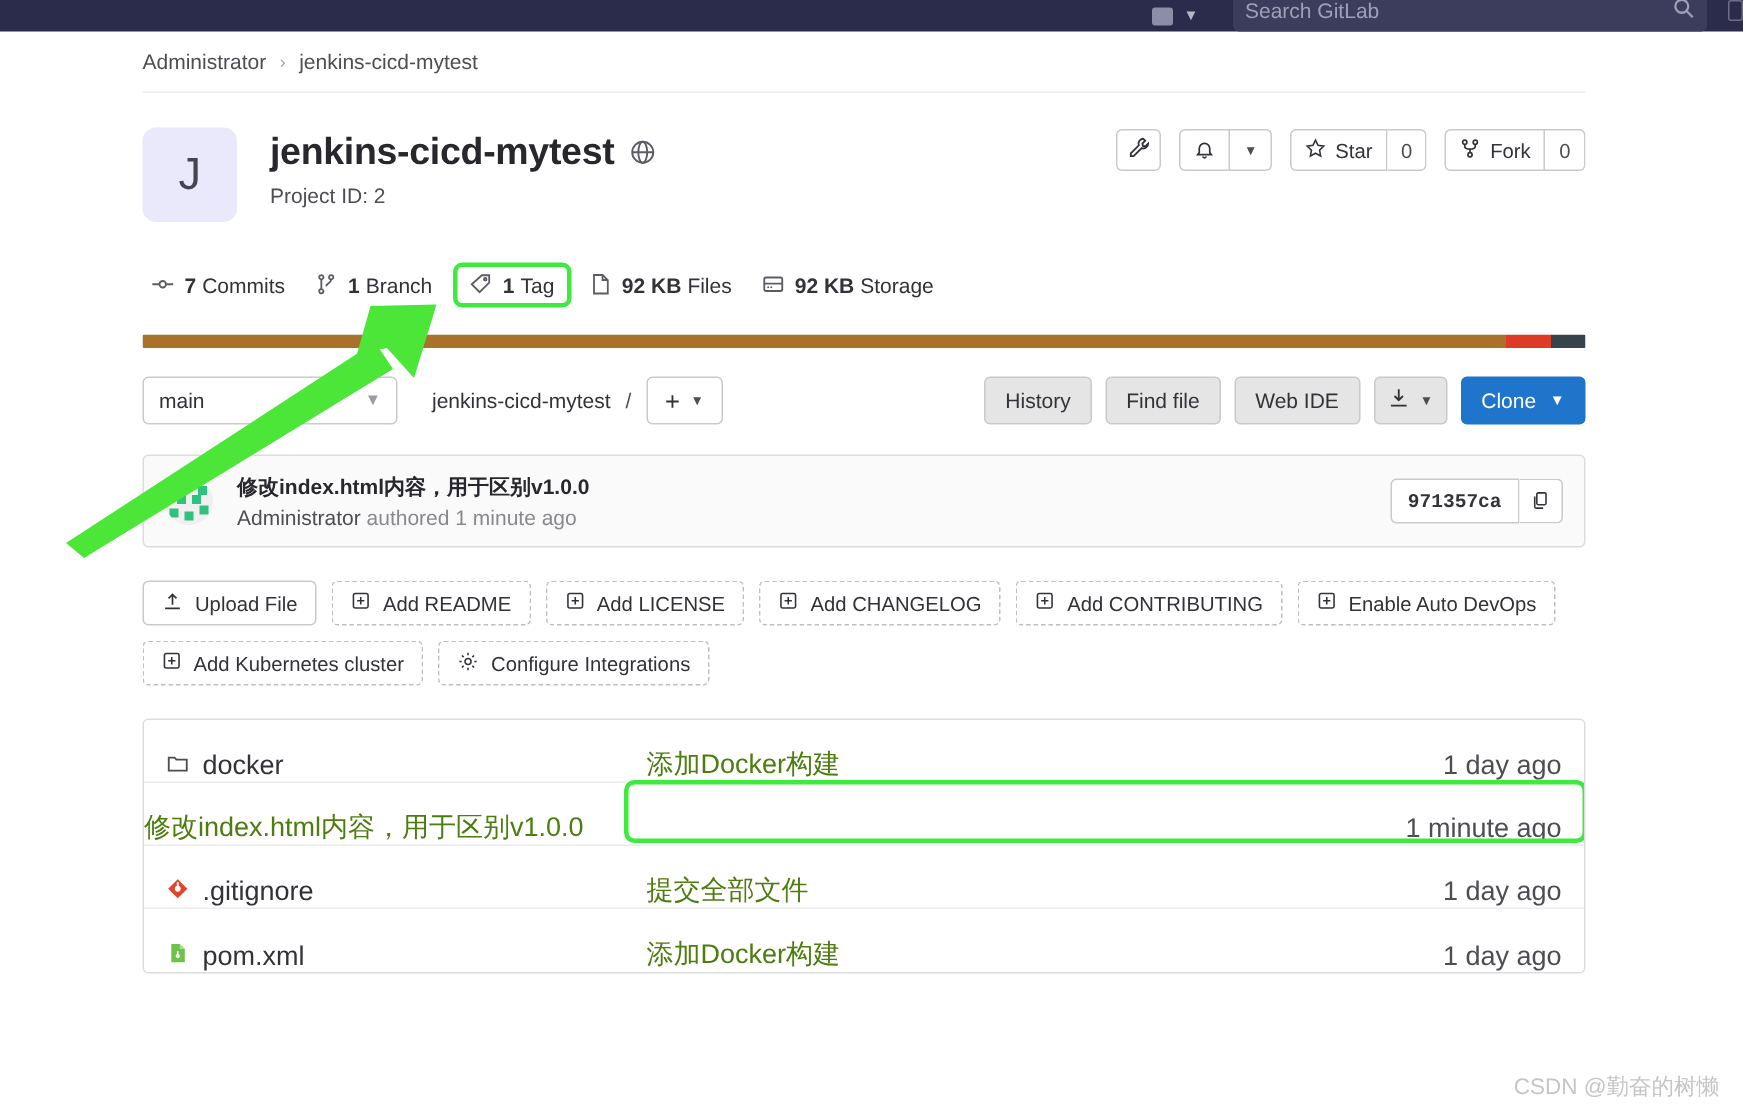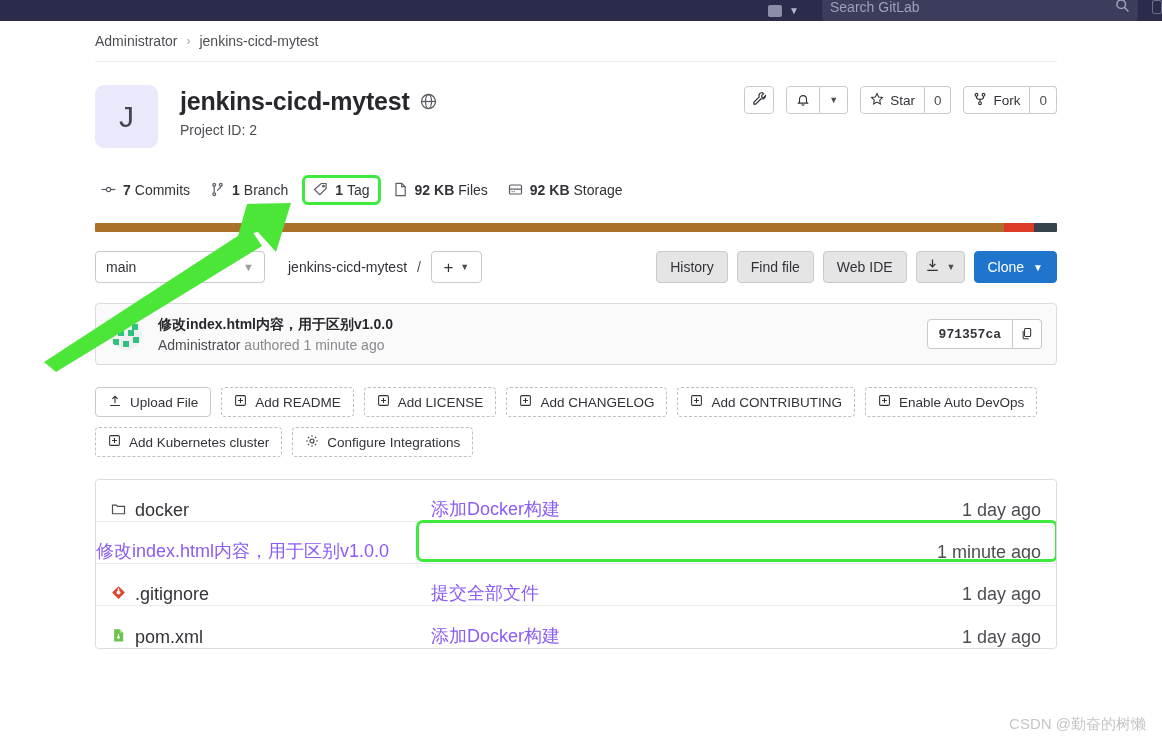--- a/index.html
+++ b/index.html
@@ -182,21 +182,21 @@
   }
   .col-name { width: 335px; padding-left: 15px; }
   .col-commit { flex: 1; }
   .col-update { width: 130px; text-align: right; padding-right: 15px; }
   .file-row {
     height: 42px; display: flex; align-items: flex-end; font-size: 18px;
     border-bottom: 1px solid #ececef; background: #fff; position: relative;
   }
   .file-row:last-child { border-bottom: none; }
   .file-row .col-name { display: flex; align-items: center; gap: 9px; }
-  .file-row .col-commit { color: #8b5cf6; margin-top: 18px; }
+  .file-row .col-commit { color: #4d7c0f; margin-top: 18px; }
   .file-row .col-update { color: #4d4d53; }
   .file-row .fname { color: #333238; }
   .row-highlight {
     position: absolute; left: 320px; right: -2px; top: -2px; height: 42px;
     border: 3px solid #3dea3d; border-radius: 7px; pointer-events: none;
   }
 
   
   .arrow-svg { position: absolute; left: 0; top: 0; width: 1162px; height: 744px; pointer-events: none; }
 

